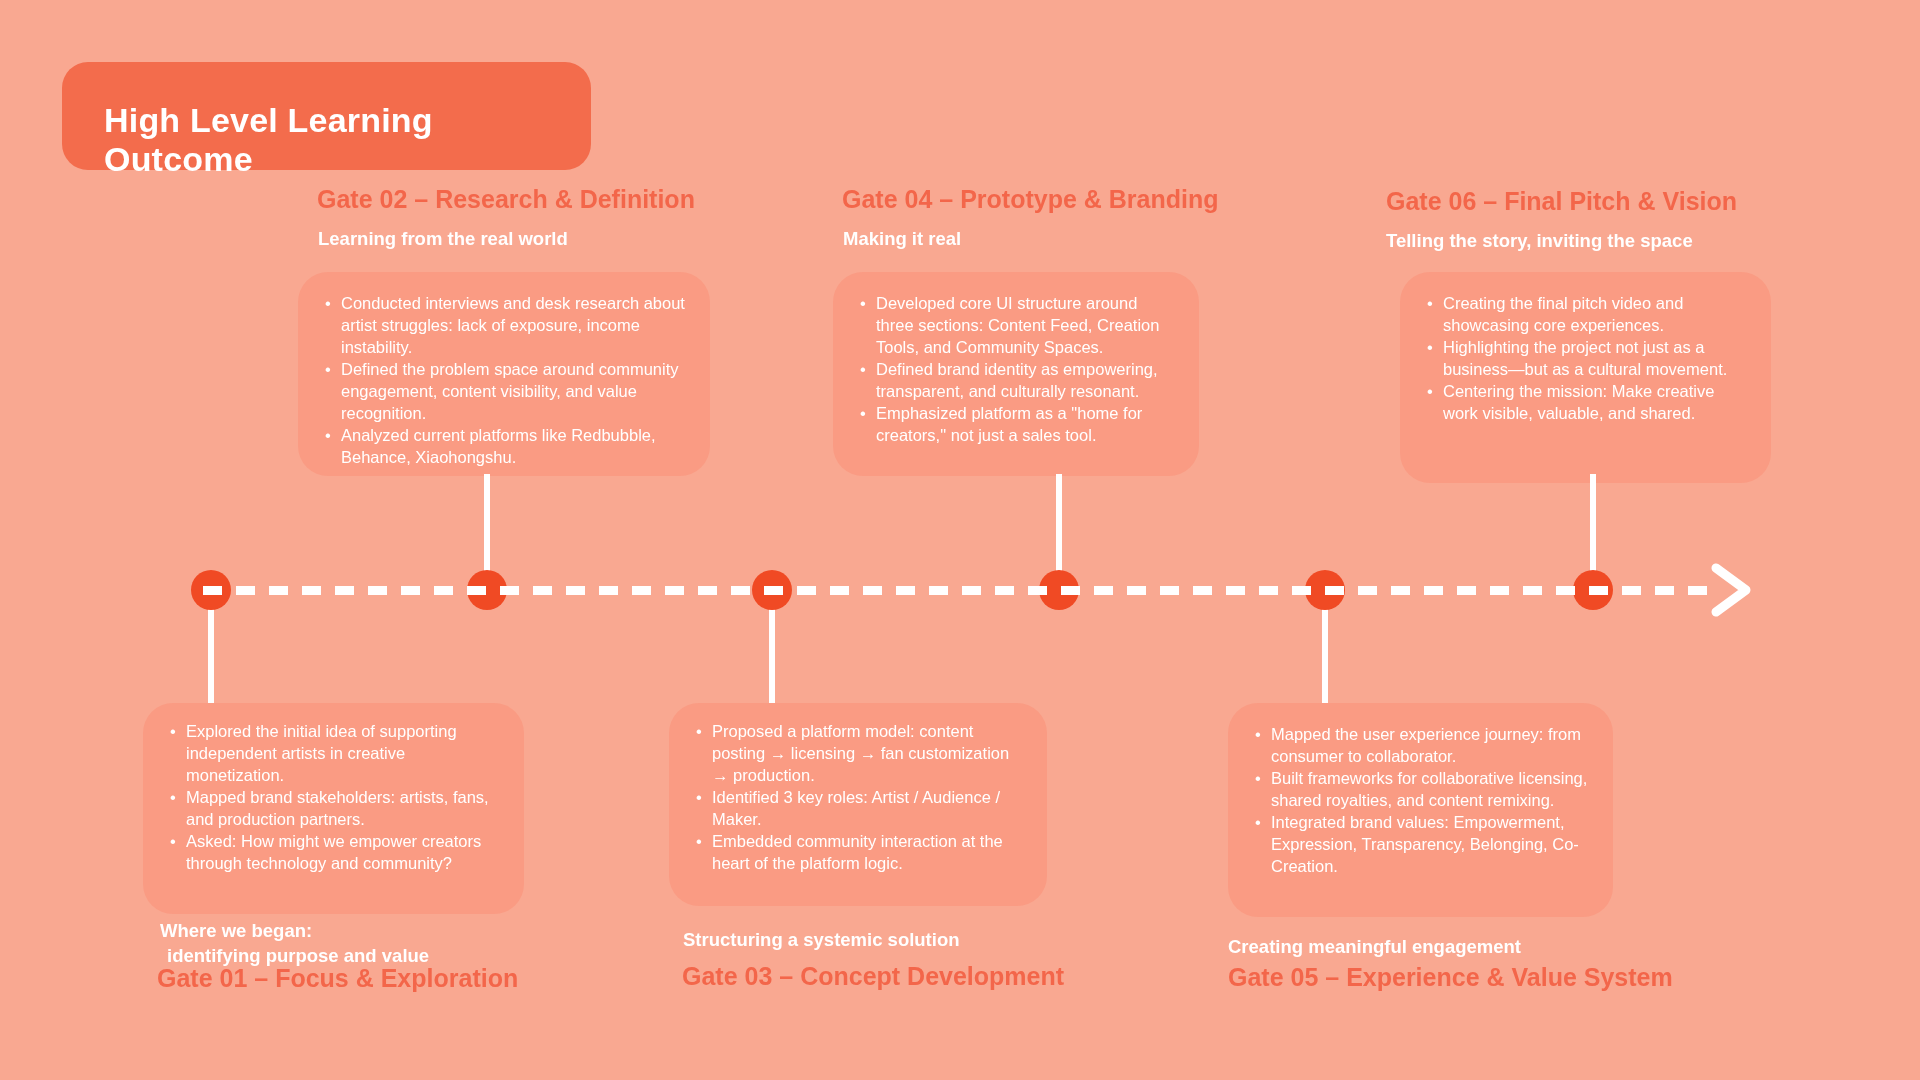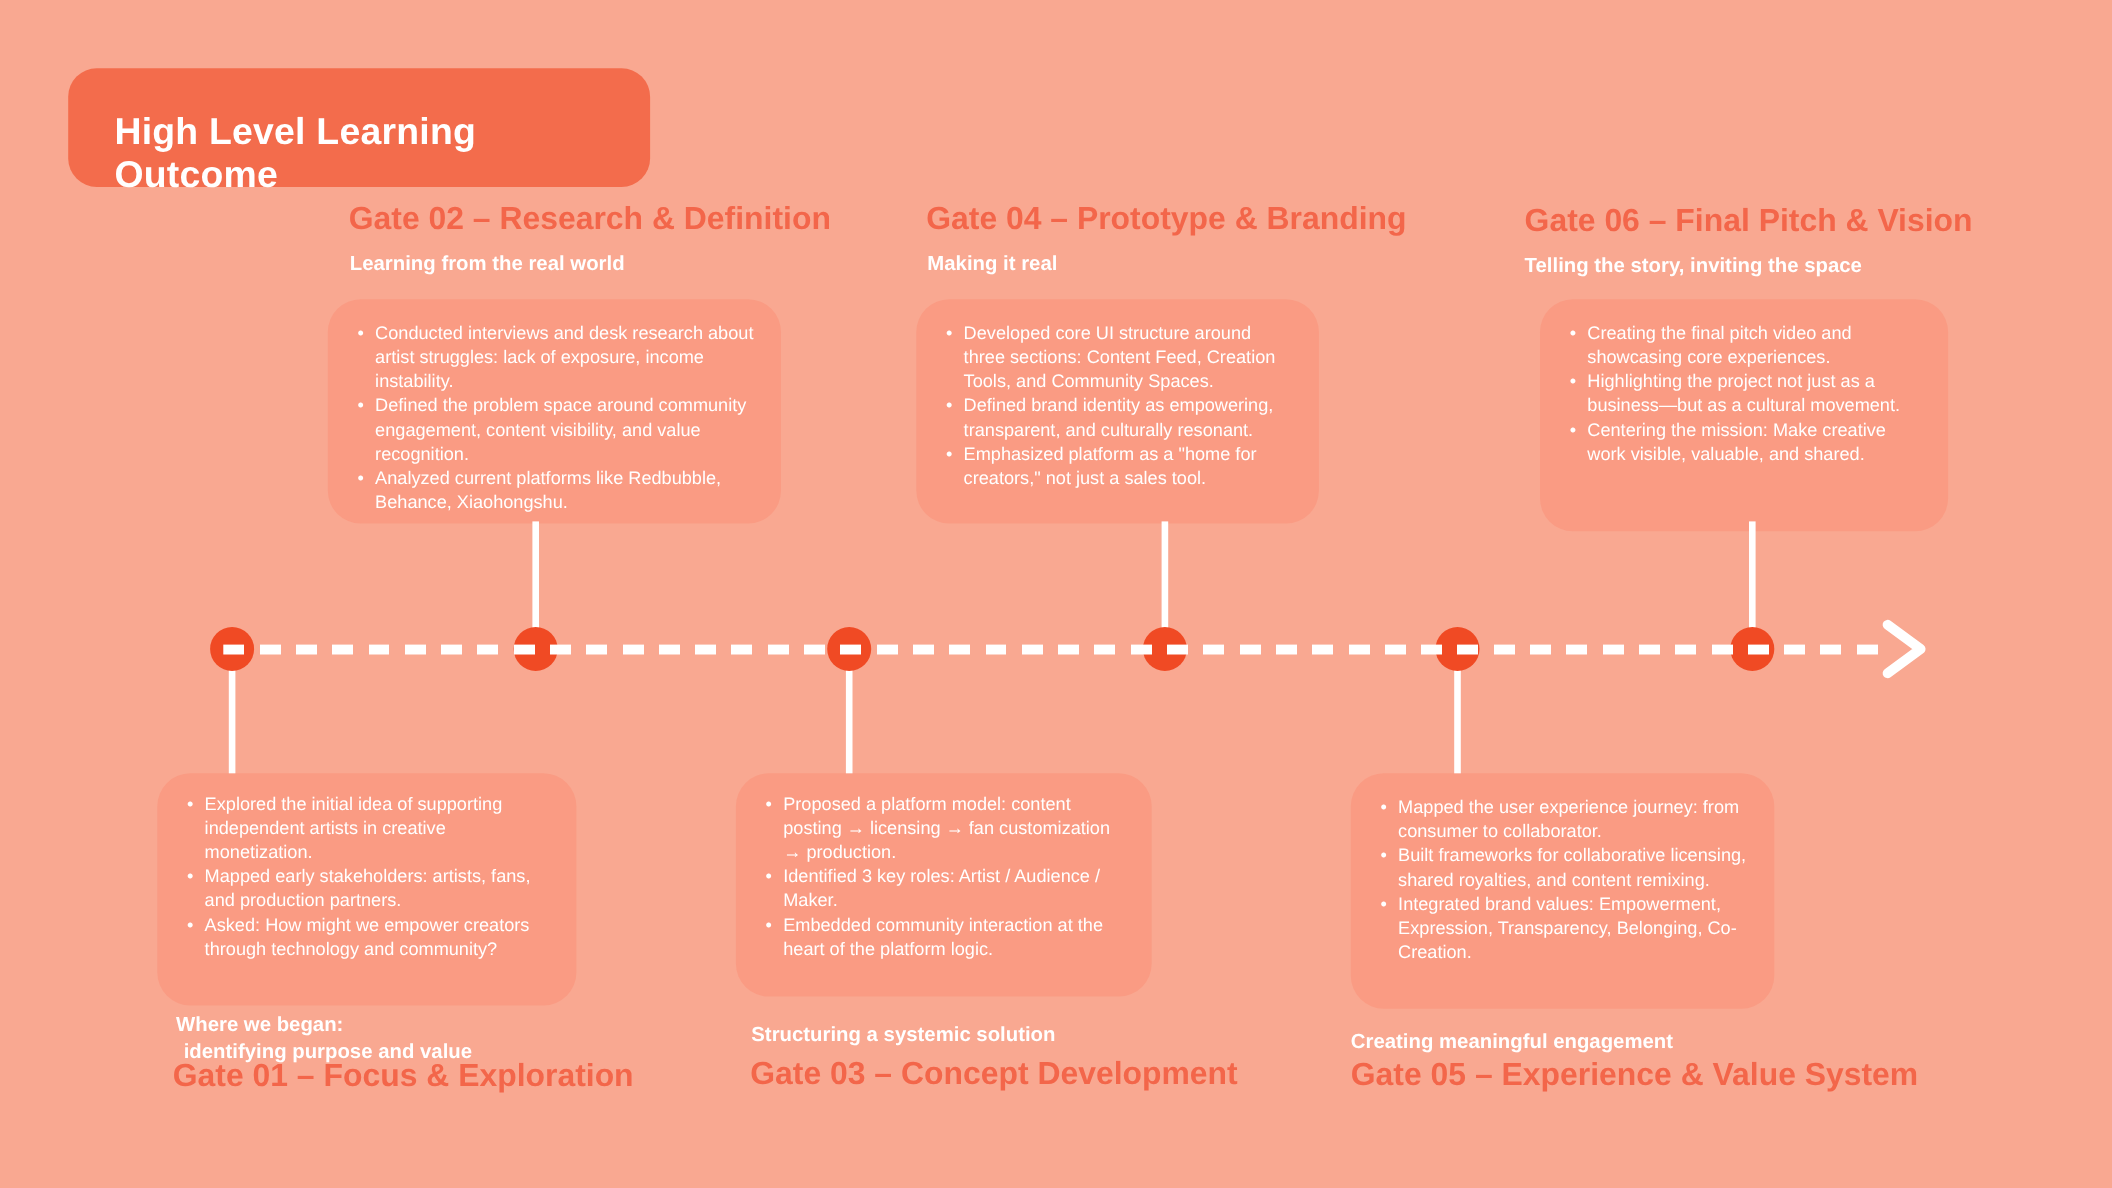--- a/index.html
+++ b/index.html
@@ -12,21 +12,21 @@
   
   .title-box {
     position:absolute; left:62px; top:62px; width:529px; height:108px;
     background:#F36C4C; border-radius:26px;
     display:flex; align-items:center; box-sizing:border-box; padding-left:42px;
   }
   .title-box .title-text { color:#FFFFFF; font-size:34px; font-weight:700; letter-spacing:.2px;margin-top:48px; }
 
   
   .gate-heading {
-    position:absolute; color:#F3664A; font-size:29px; font-weight:700;
+    position:absolute; color:#F3664A; font-size:25px; font-weight:700;
     white-space:nowrap; line-height:30px;
   }
   .gate-subtitle {
     position:absolute; color:#FFFFFF; font-size:18.5px; font-weight:700;
     white-space:nowrap; line-height:24px;
   }
 
   
   .card {
     position:absolute; background:#FA9B83; border-radius:30px;
@@ -129,21 +129,21 @@
     <ul>
       <li>Creating the final pitch video and showcasing core experiences.</li>
       <li>Highlighting the project not just as a business—but as a cultural movement.</li>
       <li>Centering the mission: Make creative work visible, valuable, and shared.</li>
     </ul>
   </div>
 
   <div class="card c-g01">
     <ul>
       <li>Explored the initial idea of supporting independent artists in creative monetization.</li>
-      <li>Mapped early stakeholders: artists, fans, and production partners.</li>
+      <li>Mapped brand stakeholders: artists, fans, and production partners.</li>
       <li>Asked: How might we empower creators through technology and community?</li>
     </ul>
   </div>
   <div class="gate-subtitle s1-g01">Where we began:</div>
   <div class="gate-subtitle s2-g01">identifying purpose and value</div>
   <div class="gate-heading h-g01">Gate 01 – Focus &amp; Exploration</div>
 
   <div class="card c-g03">
     <ul>
       <li>Proposed a platform model: content posting → licensing → fan customization → production.</li>

